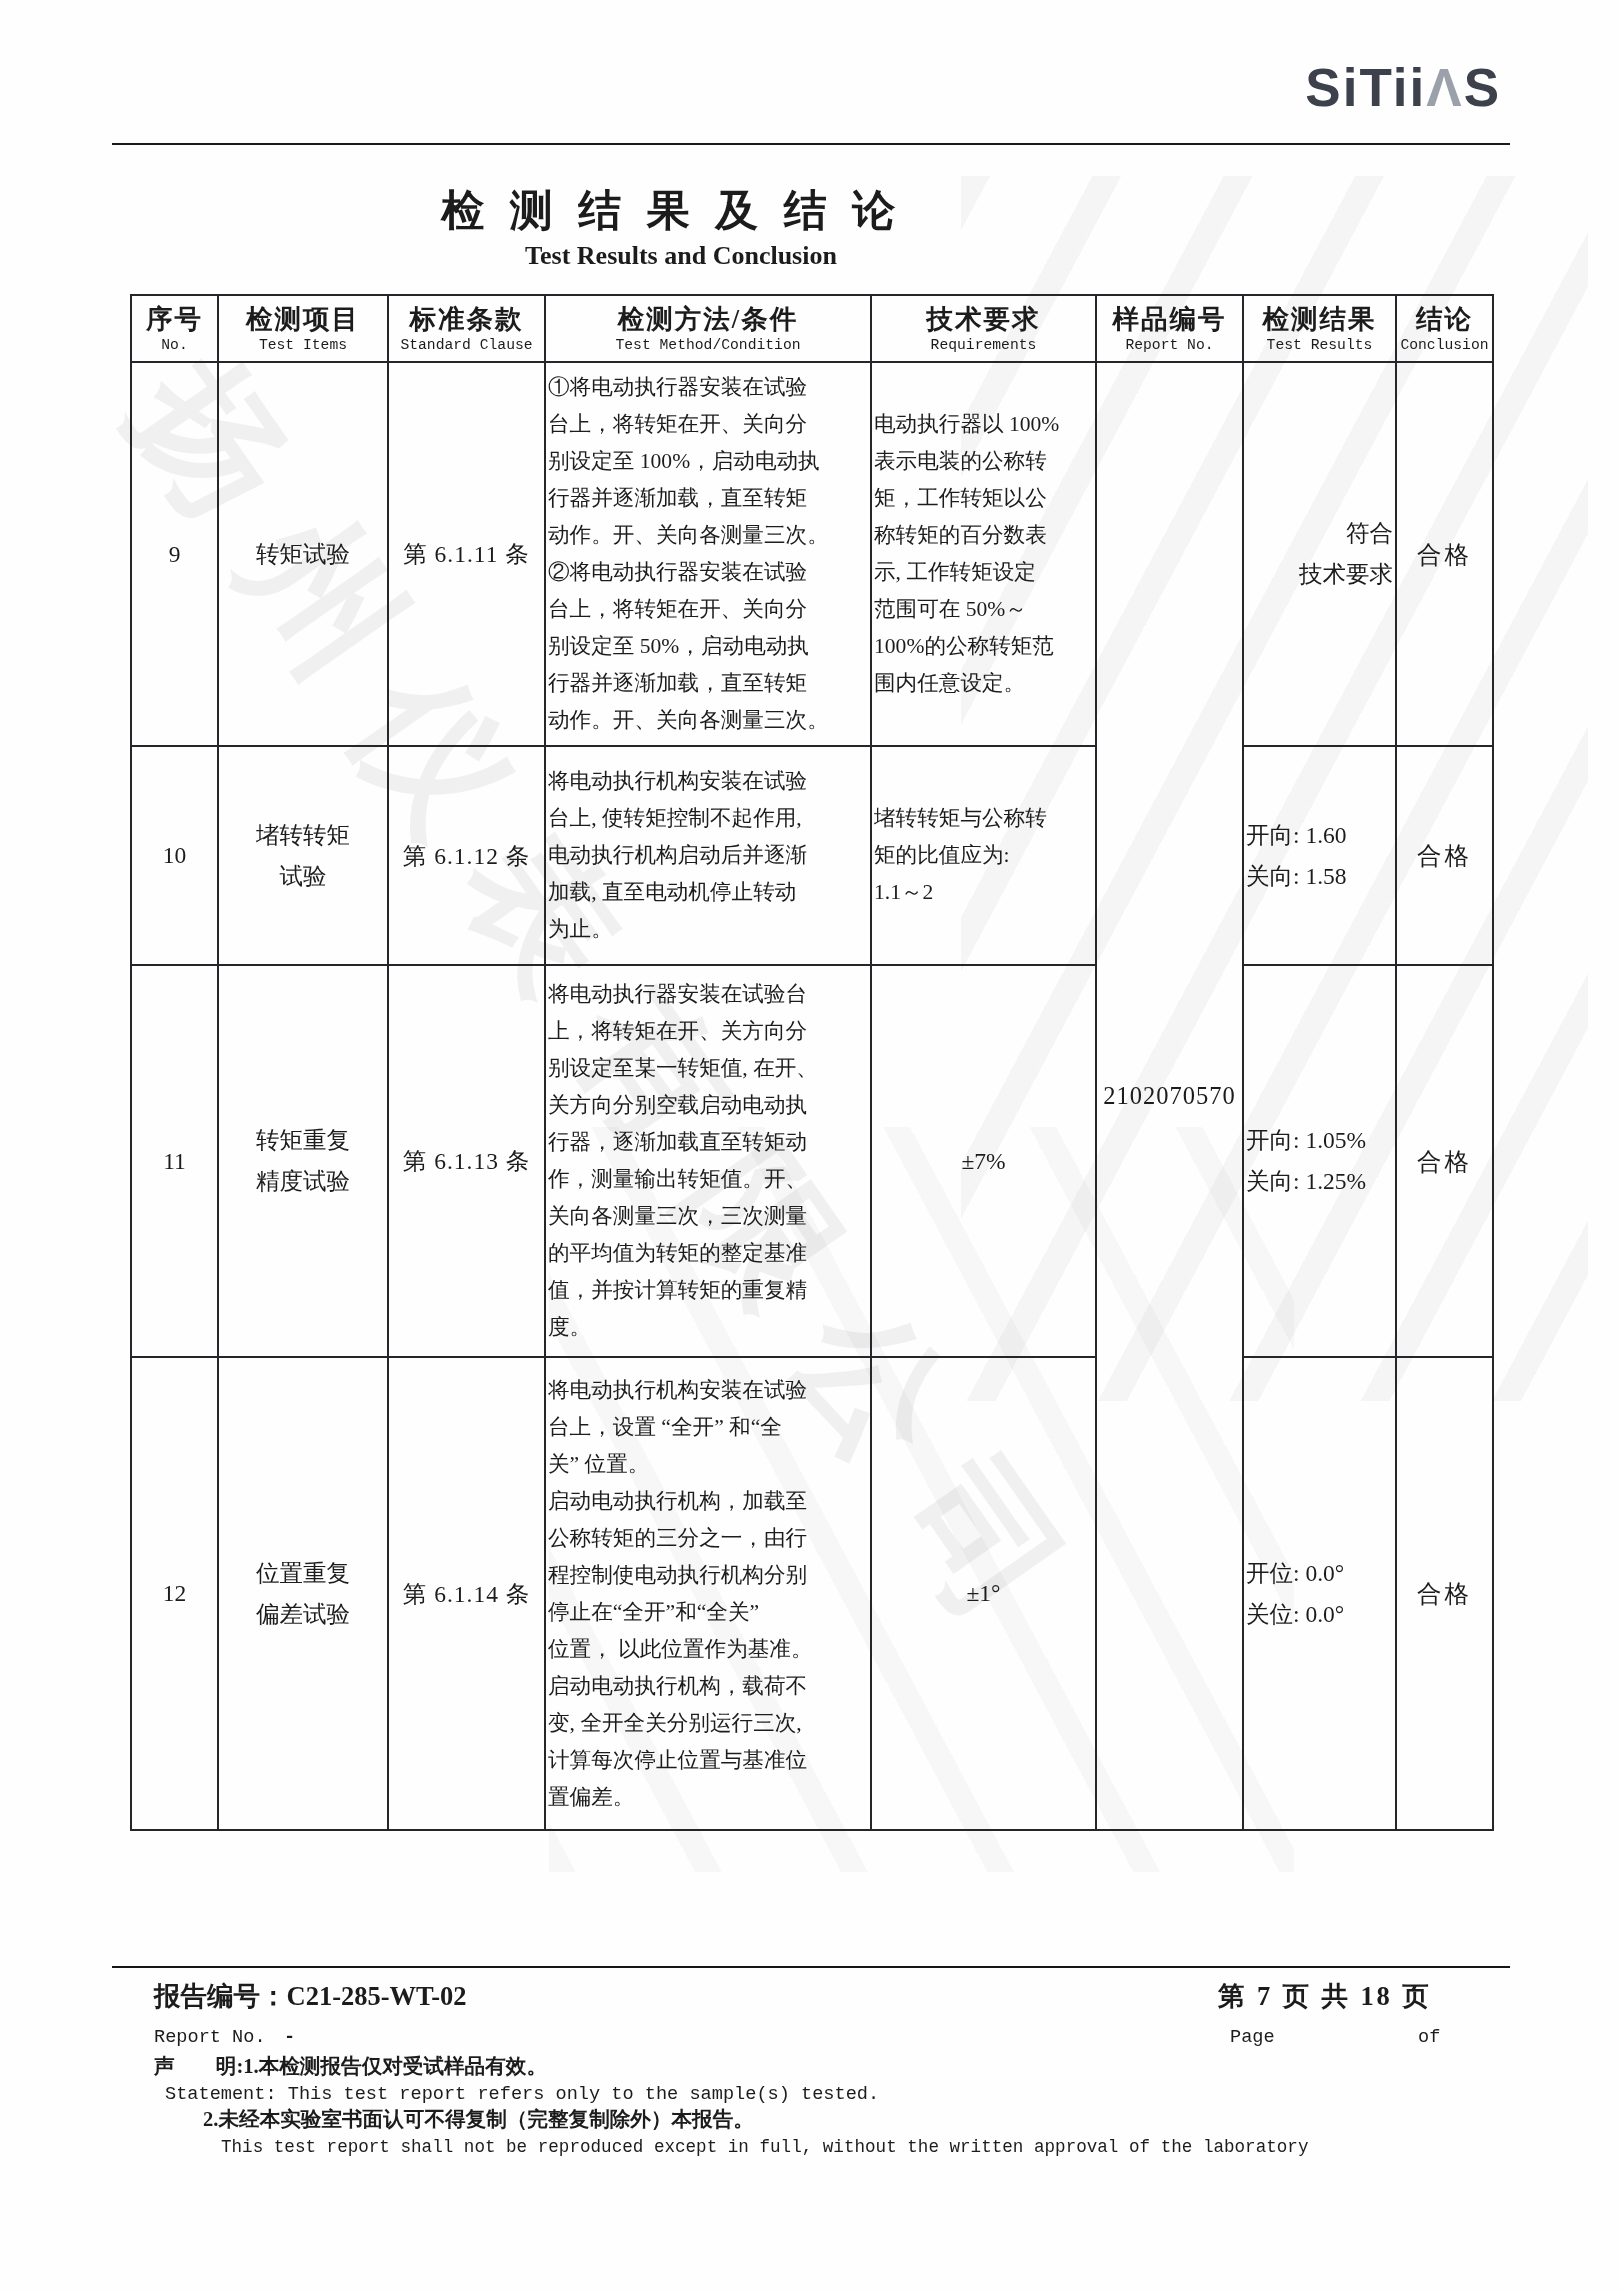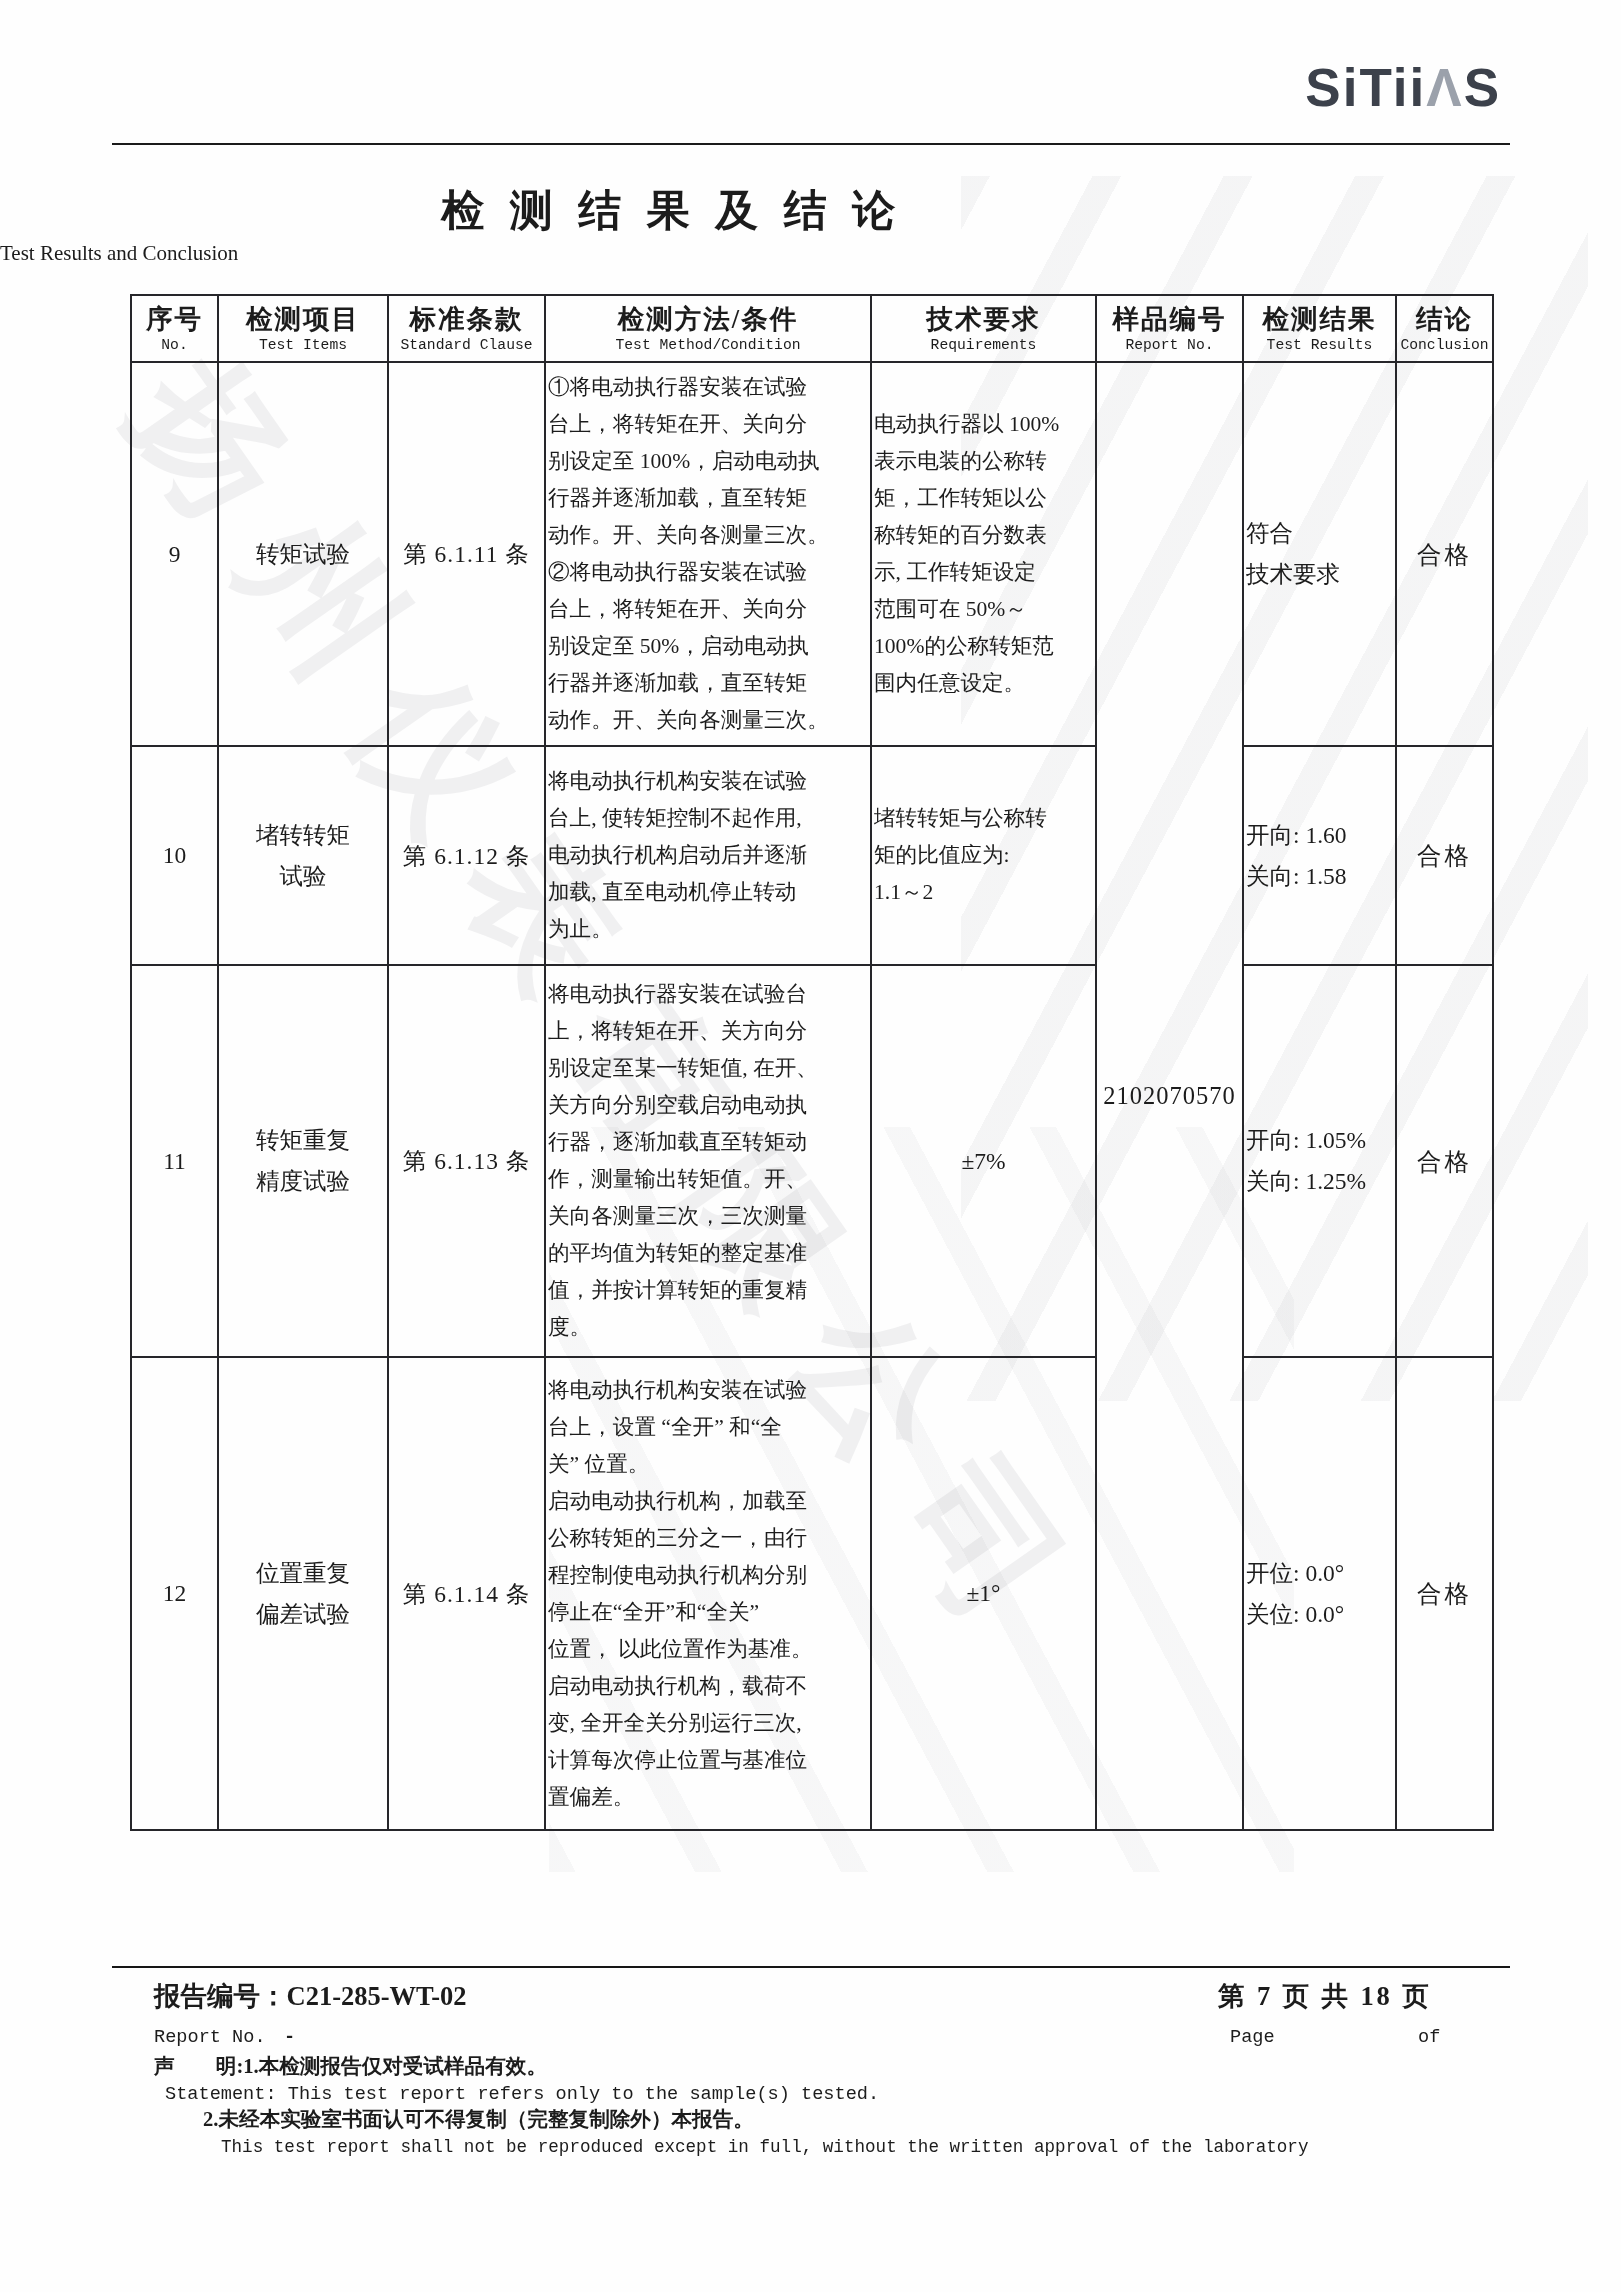--- a/index.html
+++ b/index.html
@@ -48,21 +48,21 @@
     position:absolute;left:112px;width:1398px;top:143px;
     border-top:2.9px solid #1a1a1a;
   }
   .title-zh{
     position:absolute;left:0;top:182px;width:1362px;
     text-align:center;font-size:43px;font-weight:bold;
     letter-spacing:25.5px;
   }
   .title-en{
     position:absolute;left:0;top:241px;width:1362px;
-    text-align:left;font-size:21px;font-weight:normal;
+    text-align:center;font-size:26px;font-weight:bold;
     letter-spacing:0px;
   }
   
   table.results{
     position:absolute;left:130px;top:294px;width:1362px;
     border-collapse:collapse;table-layout:fixed;
     background:transparent;
   }
   table.results th, table.results td{
     border:2px solid #26262a;
@@ -81,21 +81,21 @@
   .pre{white-space:pre-line;}
   .c-no{text-align:center;font-size:23.5px;}
   .c-item{text-align:center;font-size:23.5px;line-height:41px;border-radius:26px;}
   .c-clause{text-align:center;font-size:23.5px;letter-spacing:1px;}
   .c-method{font-size:21.6px;line-height:37px;text-align:left;padding:4.9px 7.8px 4.9px 13.7px;}
   .c-req{font-size:21.6px;line-height:37px;padding:3.9px 5.9px 3.9px 11.8px;}
   .req-left{text-align:left;}
   .req-center{text-align:center;font-size:23.5px;}
   .c-serial{text-align:center;font-size:24.5px;letter-spacing:1px;}
   .c-result{font-size:23.5px;line-height:41px;}
-  .res-center{text-align:left;}
+  .res-center{text-align:right;}
   .res-left{text-align:left;padding-left:15.7px;}
   .c-concl{text-align:center;font-size:24.5px;letter-spacing:2.9px;}
   
   .f-rule{
     position:absolute;left:112px;width:1398px;top:1966px;
     border-top:2.9px solid #161616;
   }
   .f-abs{position:absolute;white-space:pre;font-family:Liberation Serif, serif;}
   .f-reportno{left:154px;top:1978px;font-size:26.5px;font-weight:bold;}
   .f-pageno{left:1218px;top:1978px;font-size:26.5px;font-weight:bold;letter-spacing:2.9px;}

